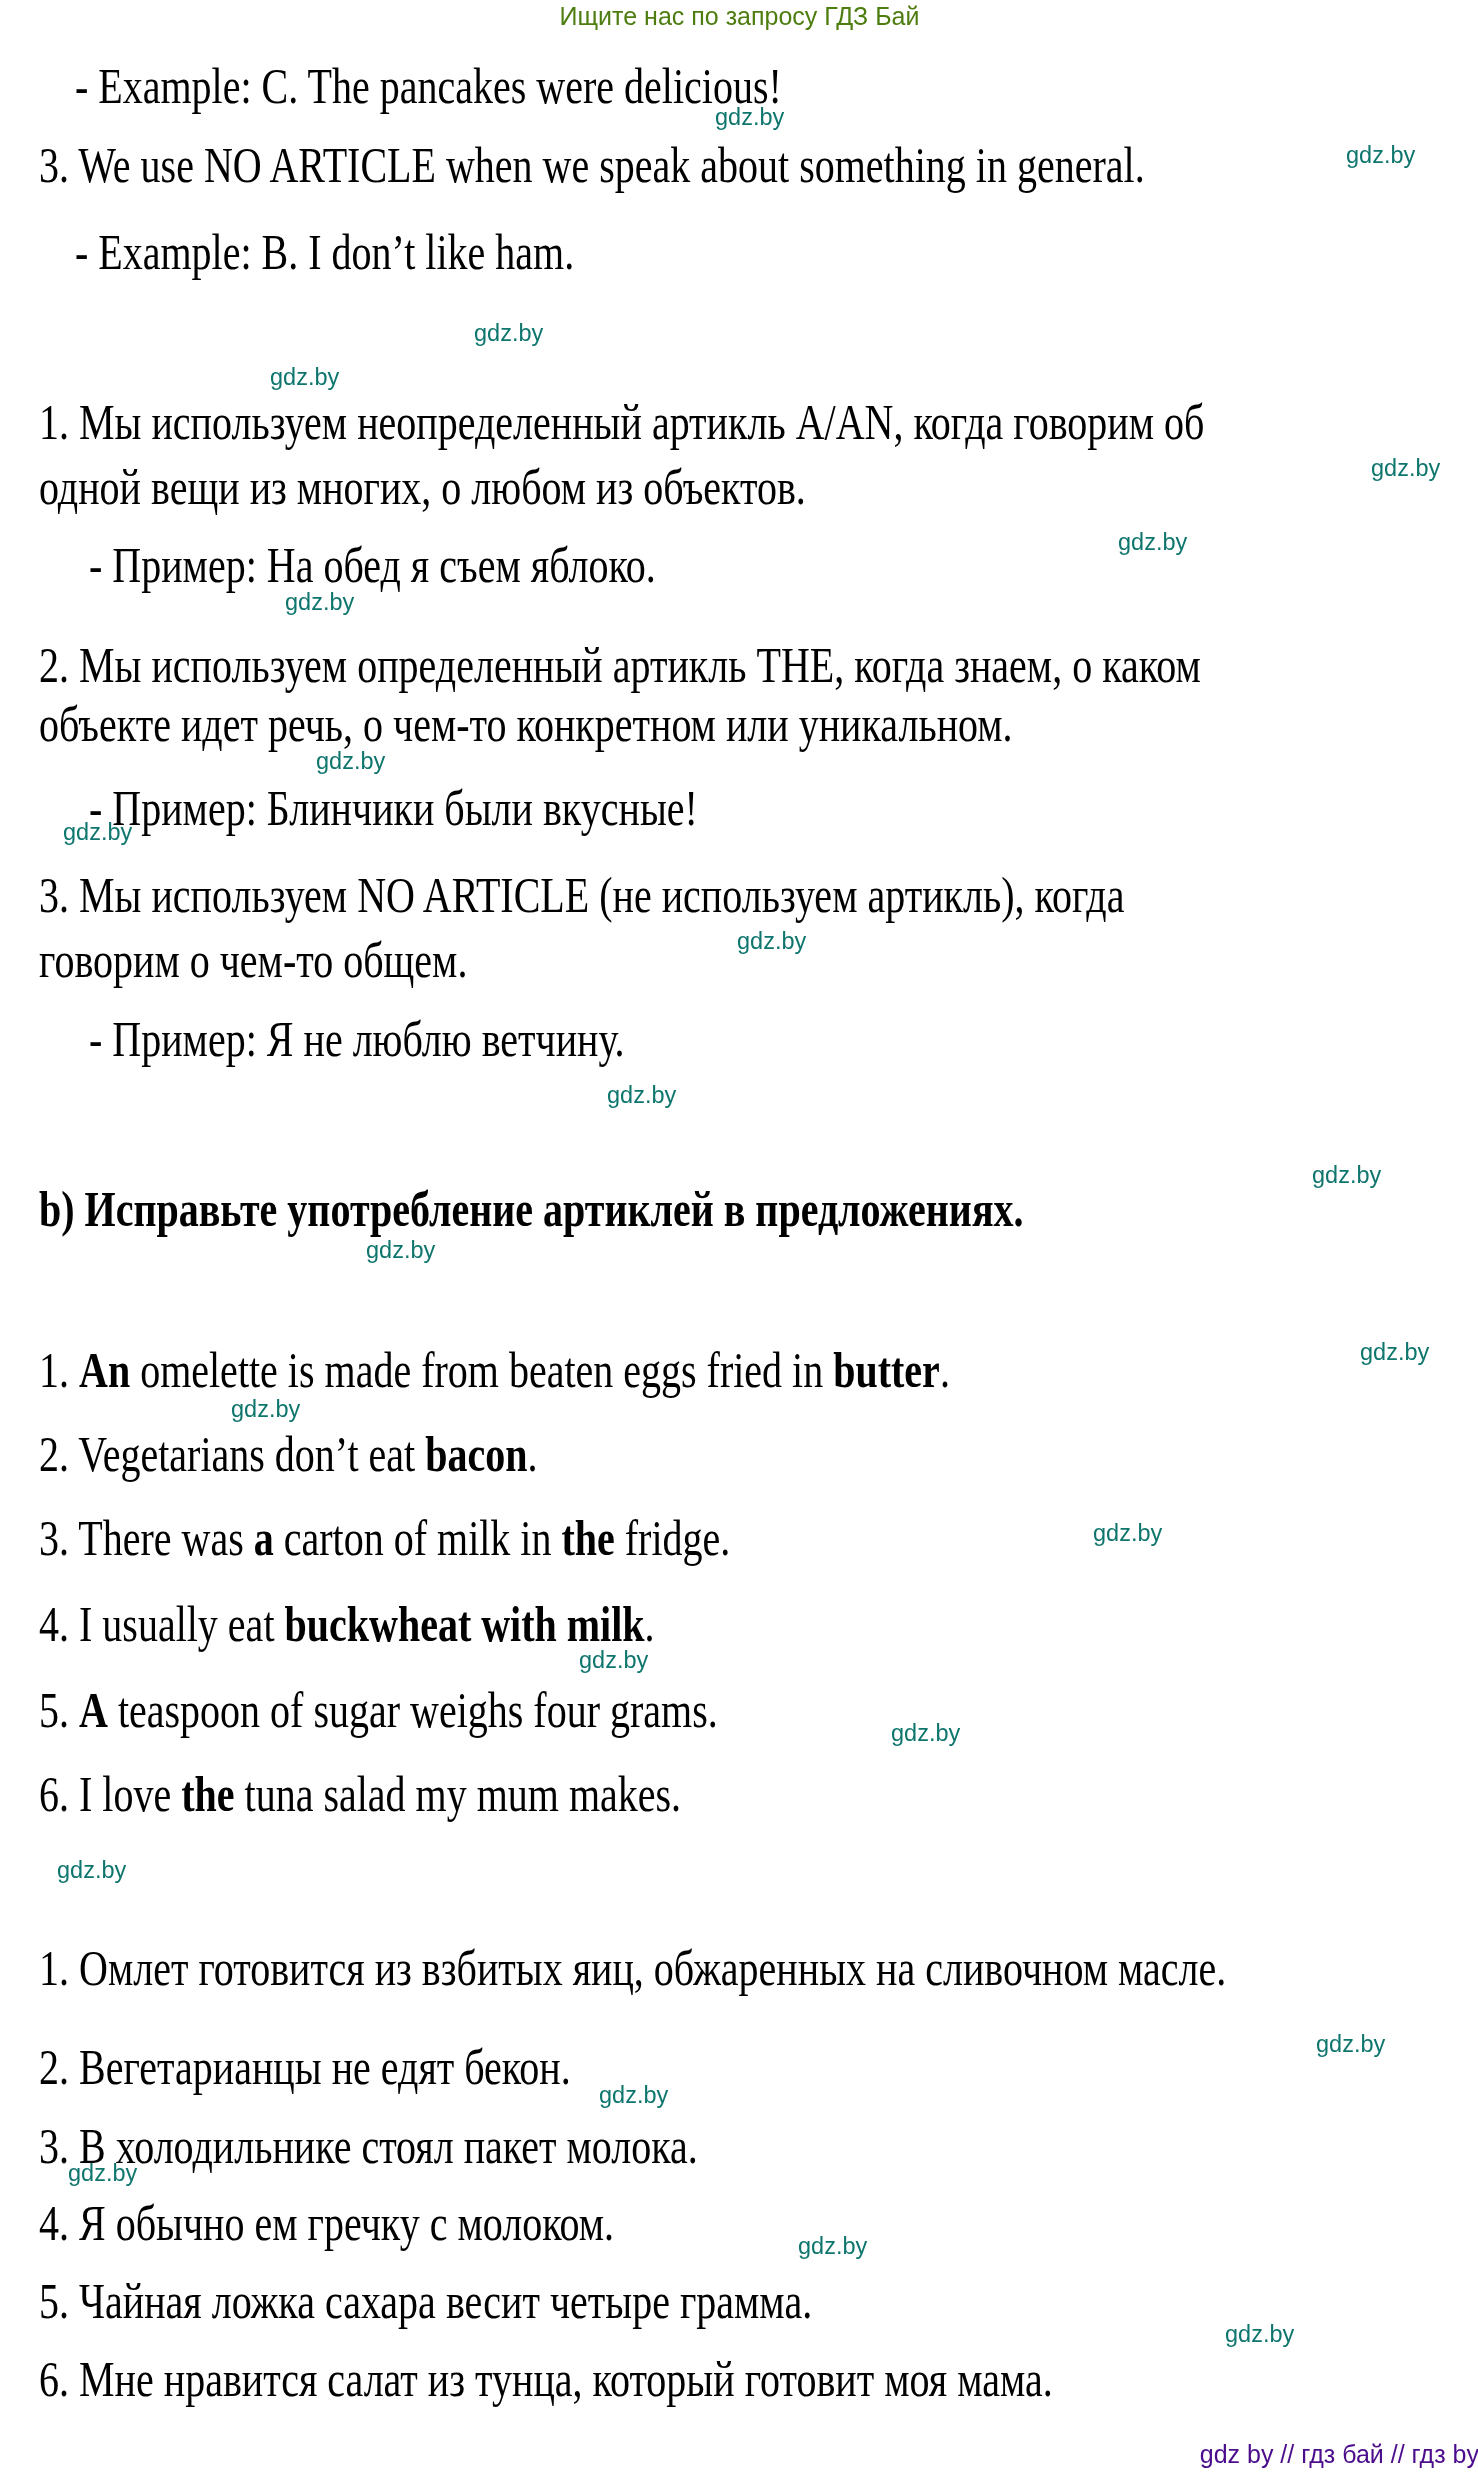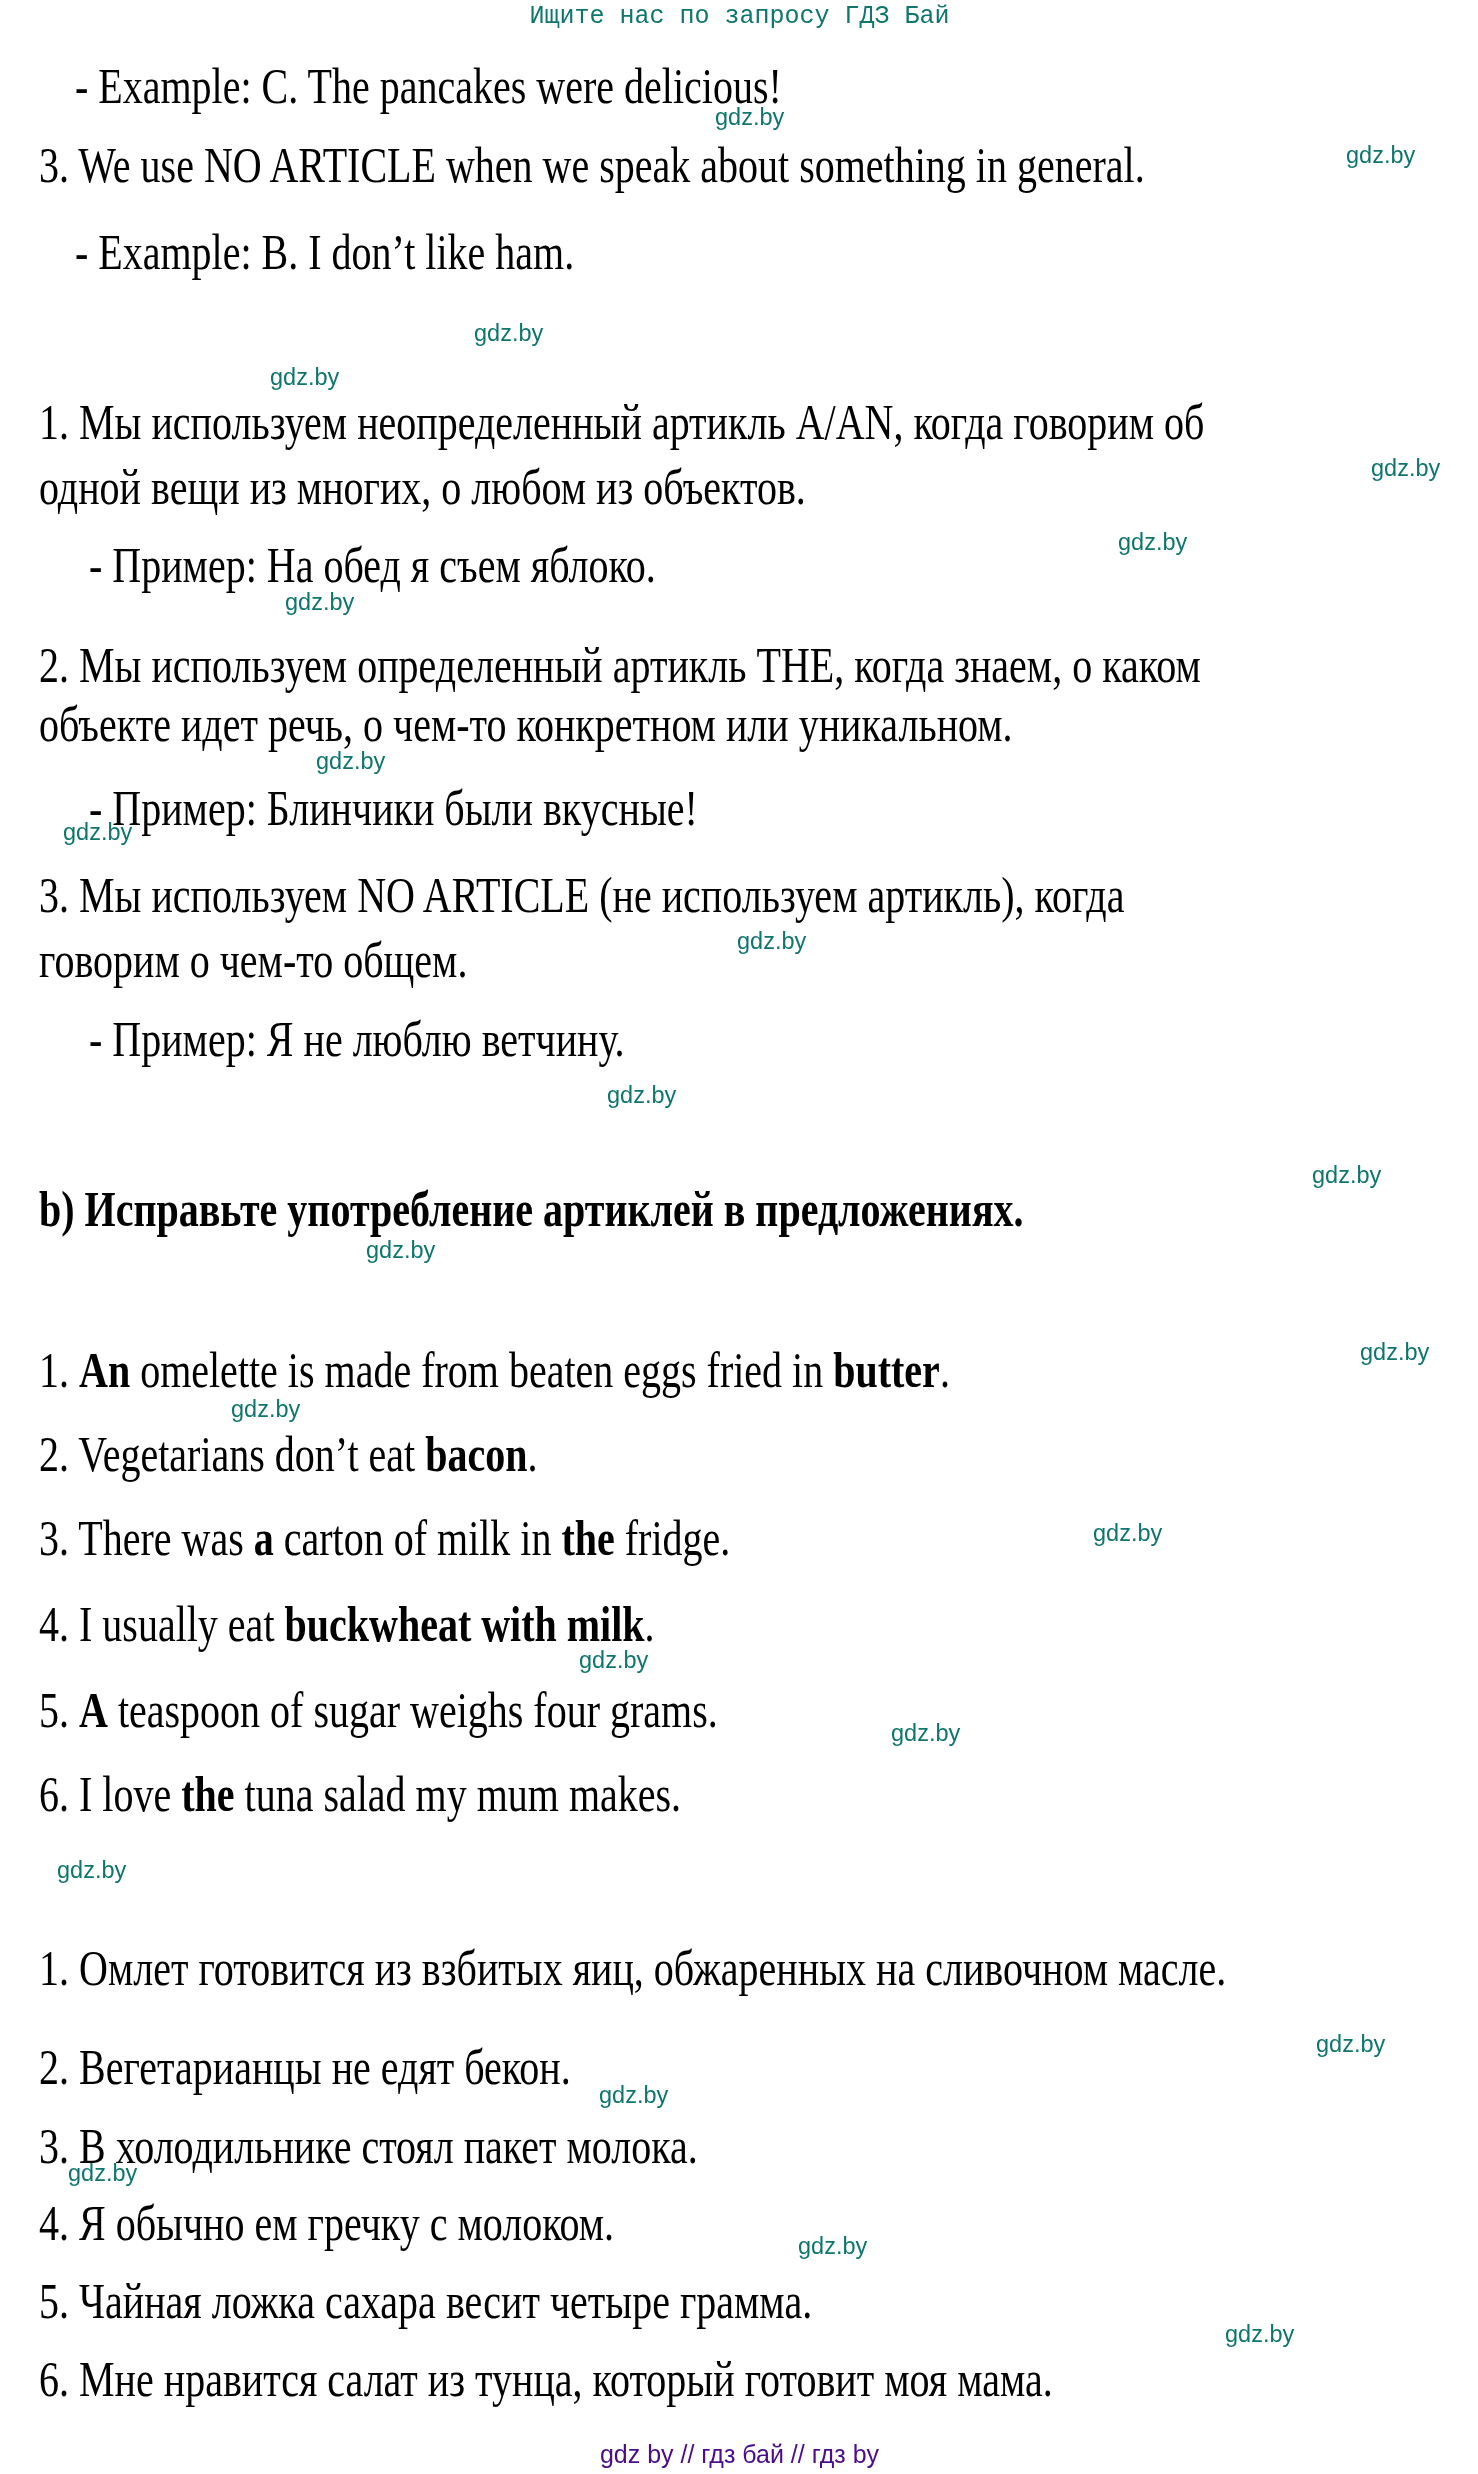--- a/index.html
+++ b/index.html
@@ -7,21 +7,21 @@
     width:1479px;height:2475px;background:#ffffff;position:relative;
     overflow:hidden;
   }
   .page{position:absolute;left:0;top:0;width:1479px;height:2475px;background:#ffffff;}
   .banner{
     position:absolute;top:3.2px;left:0;width:1479px;text-align:center;
     font-family:"Liberation Sans","DejaVu Sans",sans-serif;
     font-size:25px;line-height:1.1;white-space:nowrap;
   }
   .footer{
-    position:absolute;top:2441px;left:0;width:1479px;text-align:center;
+    position:absolute;top:2441px;left:0;width:1479px;text-align:right;
     font-family:"Liberation Sans","DejaVu Sans",sans-serif;
     font-size:25px;line-height:1.1;white-space:nowrap;
   }
   .line{
     position:absolute;color:#000;
     font-family:"Liberation Serif","DejaVu Serif",serif;
     font-size:40px;line-height:1;white-space:nowrap;
     transform:scaleY(1.25);transform-origin:0 0;
   }
   .line.bold{font-weight:700;}
@@ -30,21 +30,21 @@
     position:absolute;color:#0f766e;
     font-family:"Liberation Sans","DejaVu Sans",sans-serif;
     font-size:23.5px;line-height:1;white-space:nowrap;
   }
 </style>
 </head>
 <body>
 
 <div class="page">
 
-  <div class="banner" style="color: #0f766e; font-family: Liberation Mono, monospace;">Ищите нас по запросу ГДЗ Бай</div>
+  <div class="banner" style="color: #4d7c0f;">Ищите нас по запросу ГДЗ Бай</div>
 
   <div class="line" style="left:75px;top:62px;">- Example: C. The pancakes were delicious!</div>
   <div class="line" style="left:39px;top:141px;">3. We use NO ARTICLE when we speak about something in general.</div>
   <div class="line" style="left:75px;top:228px;">- Example: B. I don’t like ham.</div>
 
   <div class="line" style="left:39px;top:398px;">1. Мы используем неопределенный артикль А/AN, когда говорим об</div>
   <div class="line" style="left:39px;top:463px;">одной вещи из многих, о любом из объектов.</div>
   <div class="line" style="left:89px;top:541px;">- Пример: На обед я съем яблоко.</div>
   <div class="line" style="left:39px;top:641px;">2. Мы используем определенный артикль THE, когда знаем, о каком</div>
   <div class="line" style="left:39px;top:700px;">объекте идет речь, о чем-то конкретном или уникальном.</div>

